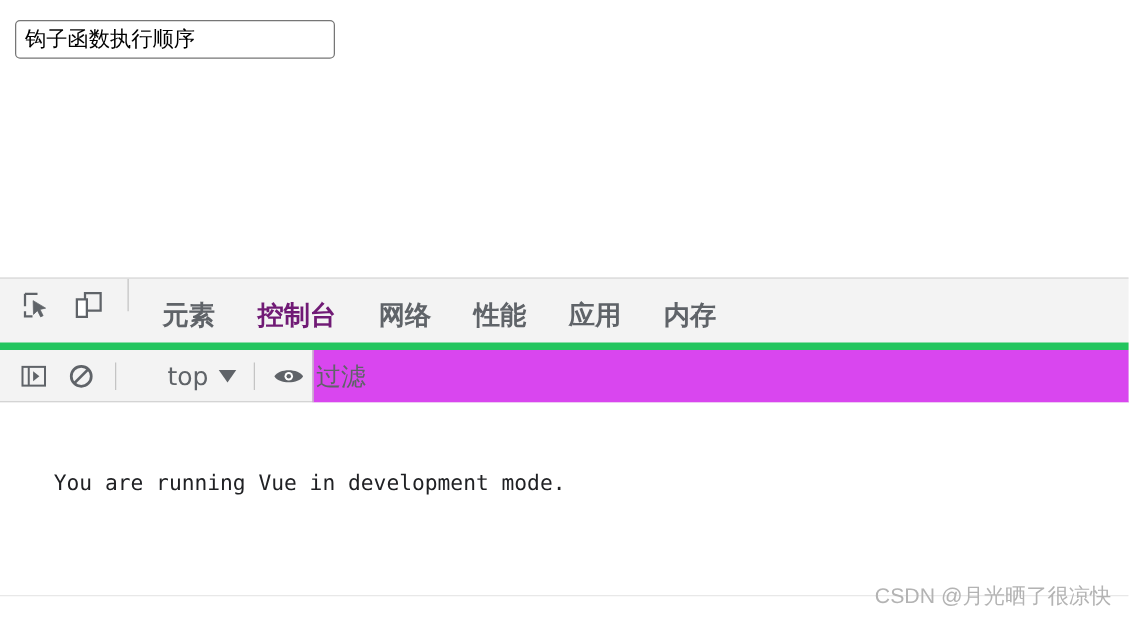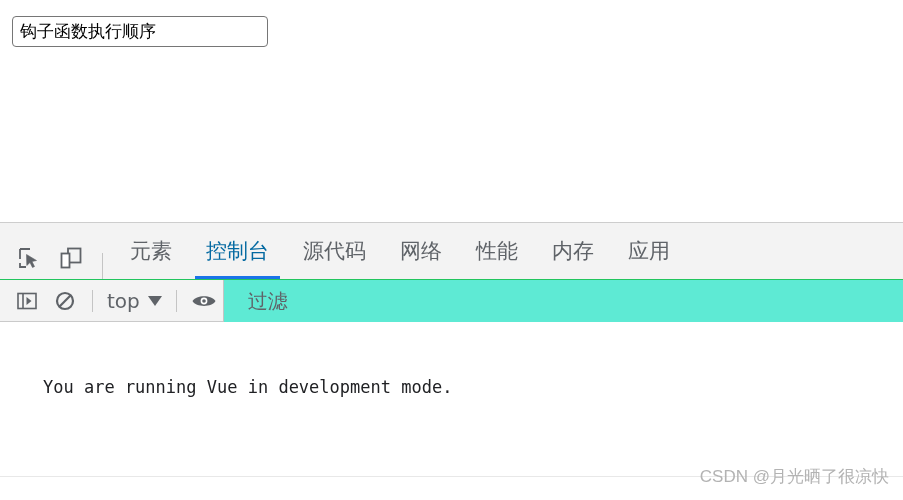--- a/index.html
+++ b/index.html
@@ -52,26 +52,27 @@
     width: 903px;
     height: 278px;
     background: #ffffff;
     border-top: 1px solid #cdcdcd;
   }
 
   
   .tabbar {
     position: relative;
     display: flex;
-    align-items: flex-end;
+    align-items: flex-start;
     height: 57px;
     background: #f3f3f3;
-    border-bottom: 1px solid #22c55e;
+    border-bottom: 6px solid #22c55e;
     padding-left: 8px;
     overflow: hidden;
+    font-weight: bold;
   }
 
   .tool-icon-btn {
     width: 42px;
     height: 42px;
     display: flex;
     align-items: center;
     justify-content: center;
     cursor: pointer;
     flex: none;
@@ -91,21 +92,21 @@
     display: flex;
     align-items: center;
     padding: 0 17px;
     font-family: "DejaVu Sans", sans-serif;
     font-size: 21px;
     color: #5f6368;
     white-space: nowrap;
     cursor: pointer;
     flex: none;
   }
-  .tab.active { color: #0369a1; }
+  .tab.active { color: #701a75; }
   .tab.active::after {
     content: "";
     position: absolute;
     left: 6px; right: 6px;
     bottom: 0;
     height: 3px;
     background: #1a73e8;
   }
 
   
@@ -140,36 +141,37 @@
     display: flex;
     align-items: center;
     gap: 8px;
     padding: 0 6px;
     height: 30px;
     font-family: "DejaVu Sans", sans-serif;
     font-size: 20px;
     color: #5f6368;
     cursor: pointer;
     flex: none;
+    margin-left: 27px;
   }
   .caret {
     width: 0; height: 0;
     border-left: 7px solid transparent;
     border-right: 7px solid transparent;
     border-top: 10px solid #5f6368;
   }
 
   .filter-input {
     flex: 1 1 auto;
     height: 42px;
     border: none;
     border-left: 1px solid #c4c4c4;
-    background: #5eead4;
+    background: #d946ef;
     outline: none;
-    padding-left: 24px;
+    padding-left: 2px;
     font-family: "DejaVu Sans", sans-serif;
     font-size: 20px;
     color: #202124;
     min-width: 0;
   }
   .filter-input::placeholder { color: #5f6368; opacity: 1; }
 
   
   .console-body {
     position: relative;
@@ -233,33 +235,30 @@
 
       <div class="tb-sep"></div>
 
       <div class="tab">
         <span>元素</span>
       </div>
       <div class="tab active">
         <span>控制台</span>
       </div>
       <div class="tab">
-        <span>源代码</span>
-      </div>
-      <div class="tab">
         <span>网络</span>
       </div>
       <div class="tab">
         <span>性能</span>
       </div>
       <div class="tab">
+        <span>应用</span>
+      </div>
+      <div class="tab">
         <span>内存</span>
-      </div>
-      <div class="tab">
-        <span>应用</span>
       </div>
     </div>
 
     <div class="console-toolbar">
 
       <div class="ct-btn">
         <svg width="22" height="22" viewBox="0 0 22 22">
           <rect x="2" y="3.5" width="18" height="15" fill="none" stroke="#5f6368" stroke-width="1.6"></rect>
           <line x1="7" y1="3.5" x2="7" y2="18.5" stroke="#5f6368" stroke-width="1.6"></line>
           <path d="M10.5 7 L15.5 11 L10.5 15 Z" fill="#5f6368"></path>

